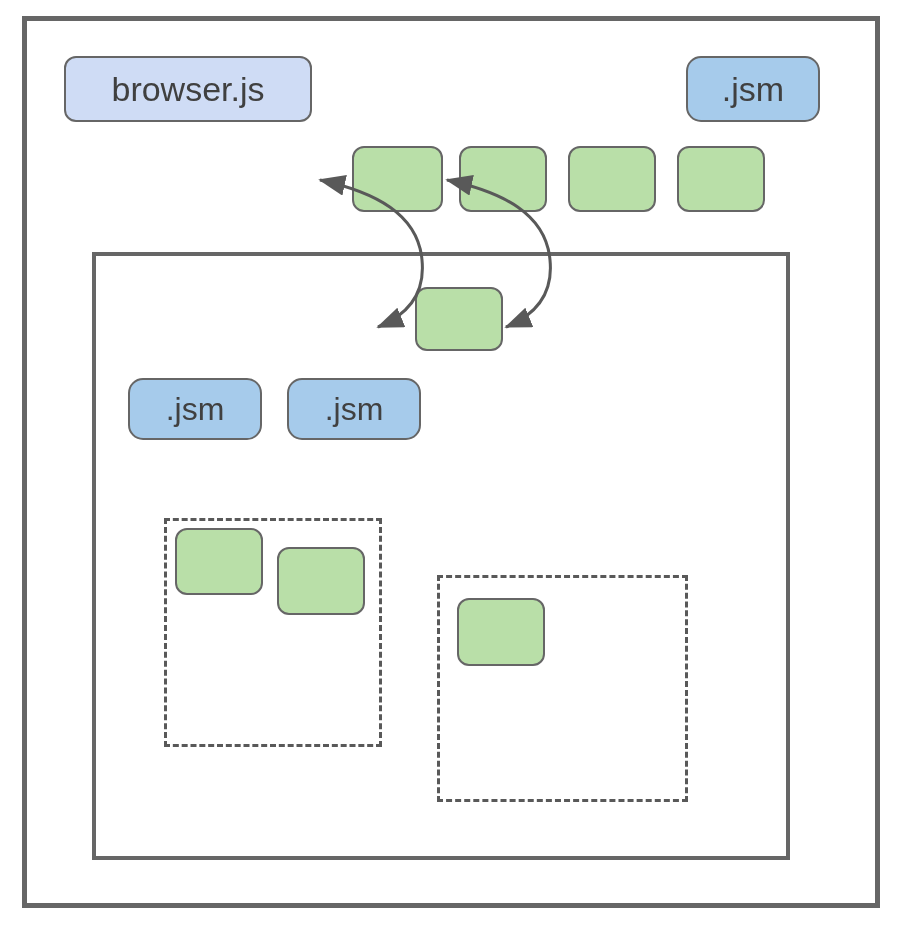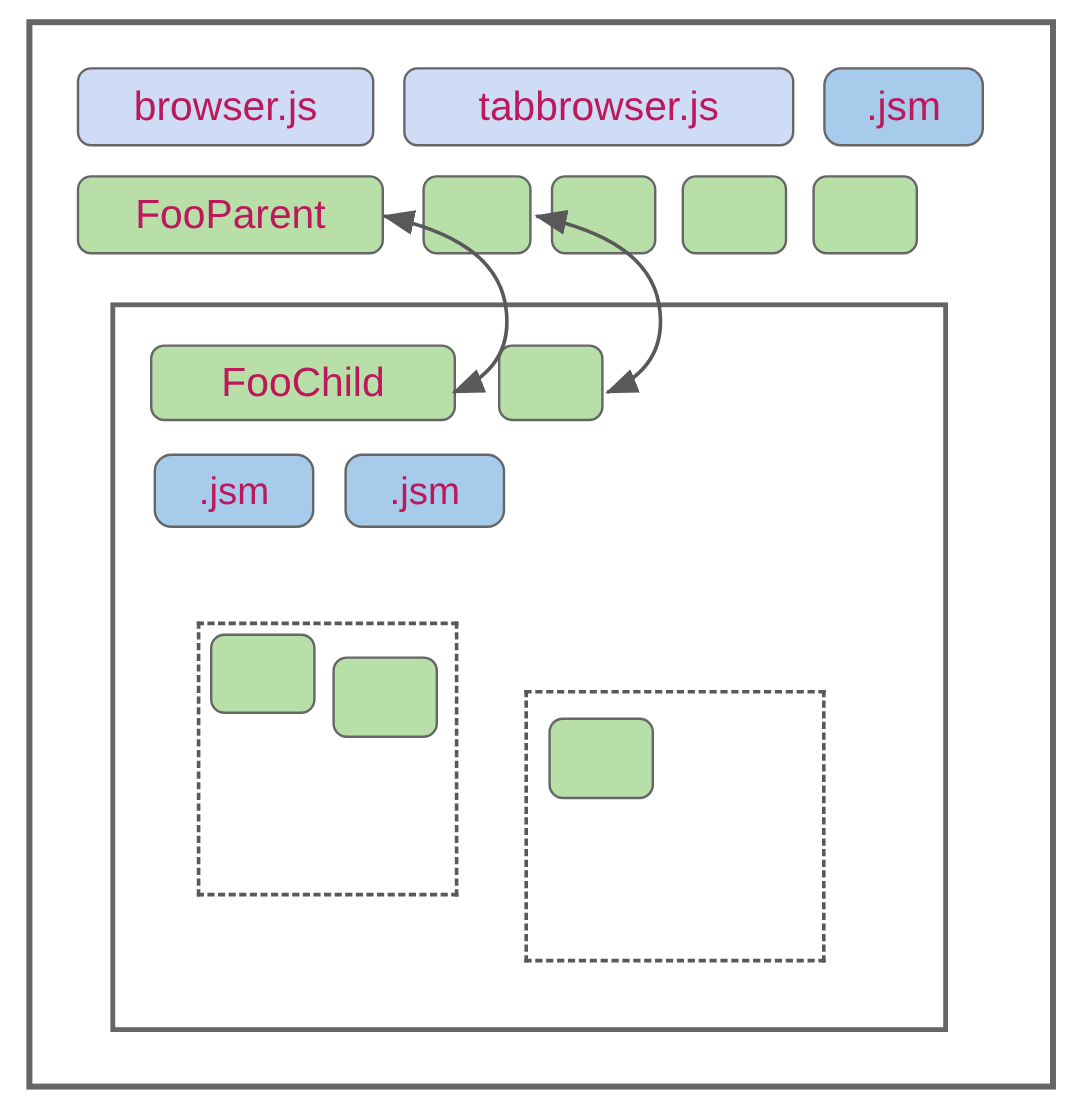--- a/index.html
+++ b/index.html
@@ -74,21 +74,21 @@
     white-space: nowrap;
     overflow: hidden;
   }
   .node.blue-light { background: #cfdcf5; }
   .node.blue-mid   { background: #a6cbeb; border-radius: 15px; }
   .node.green      { background: #b9dfa8; }
 
   .node-label {
     display: block;
     font-size: 34px;
-    color: #be185d;
+    color: #404040;
     padding: 0 4px;
   }
   .node-label.sm { font-size: 32px; }
 
   
   #arrow-layer {
     position: absolute;
     left: 0;
     top: 0;
     width: 902px;
@@ -104,51 +104,42 @@
   <div class="frame frame-outer"></div>
   <div class="frame frame-inner"></div>
 
   <div class="frame-dashed dashed-a"></div>
   <div class="frame-dashed dashed-b"></div>
 
   <div class="node blue-light" style="left:64px;top:56px;width:248px;height:66px;">
     <span class="node-label">browser.js</span>
   </div>
 
-  <div class="node blue-light" style="left:336px;top:56px;width:326px;height:66px;">
-    <span class="node-label">tabbrowser.js</span>
-  </div>
 
   <div class="node blue-mid" style="left:686px;top:56px;width:134px;height:66px;">
     <span class="node-label">.jsm</span>
   </div>
 
-  <div class="node green" style="left:64px;top:146px;width:256px;height:66px;">
-    <span class="node-label">FooParent</span>
-  </div>
 
   <div class="node green" style="left:352px;top:146px;width:91px;height:66px;">
     <span class="node-label"></span>
   </div>
 
   <div class="node green" style="left:459px;top:146px;width:88px;height:66px;">
     <span class="node-label"></span>
   </div>
 
   <div class="node green" style="left:568px;top:146px;width:88px;height:66px;">
     <span class="node-label"></span>
   </div>
 
   <div class="node green" style="left:677px;top:146px;width:88px;height:66px;">
     <span class="node-label"></span>
   </div>
 
-  <div class="node green" style="left:125px;top:287px;width:255px;height:64px;">
-    <span class="node-label">FooChild</span>
-  </div>
 
   <div class="node green" style="left:415px;top:287px;width:88px;height:64px;">
     <span class="node-label"></span>
   </div>
 
   <div class="node blue-mid" style="left:128px;top:378px;width:134px;height:62px;">
     <span class="node-label sm">.jsm</span>
   </div>
 
   <div class="node blue-mid" style="left:287px;top:378px;width:134px;height:62px;">

